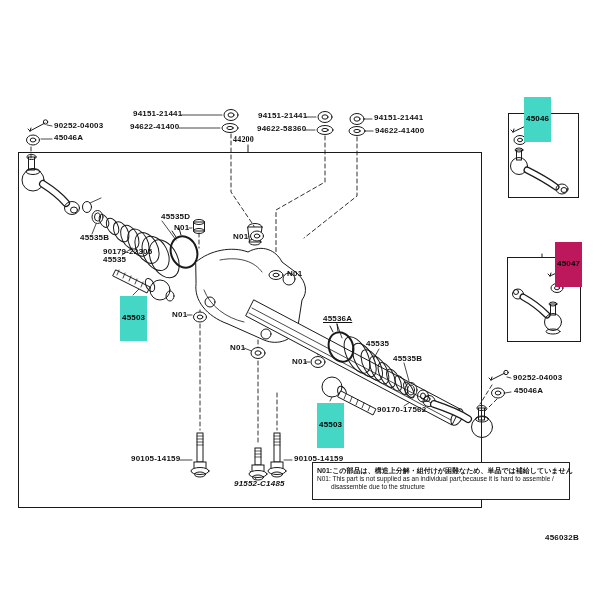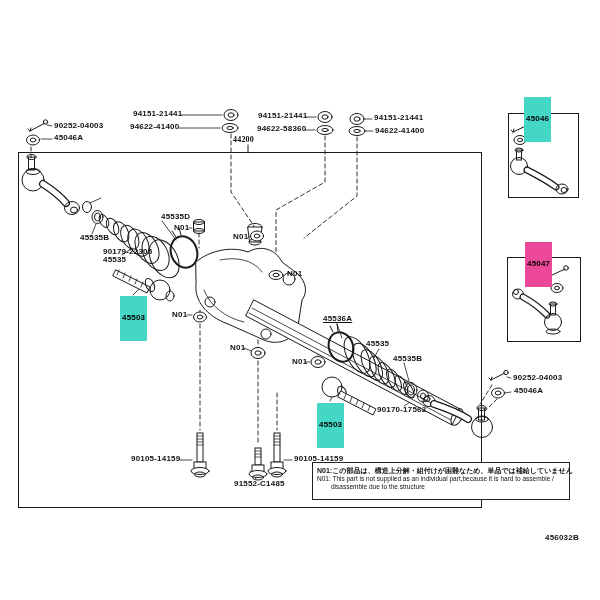--- a/index.html
+++ b/index.html
@@ -269,39 +269,39 @@
       <div class="lbl" style="left: 54px; top: 122px;">90252-04003</div>
       <div class="lbl" style="left: 54px; top: 134px;">45046A</div>
       <div class="lbl" style="left: 133px; top: 110px;">94151-21441</div>
       <div class="lbl" style="left: 130px; top: 123px;">94622-41400</div>
       <div class="lbl" style="left: 258px; top: 112px;">94151-21441</div>
       <div class="lbl" style="left: 257px; top: 125px;">94622-58360</div>
       <div class="lbl" style="left: 374px; top: 114px;">94151-21441</div>
       <div class="lbl" style="left: 375px; top: 127px;">94622-41400</div>
       <div class="lbl" style="left: 233px; top: 136px; font-family: Liberation Serif, serif;">44200</div>
       <div class="lbl hl" style="left: 524px; top: 97px; background: rgb(69, 215, 198);">45046</div>
-      <div class="lbl hl" style="left: 525px; top: 242px; background: #ec4899;">45047</div>
+      <div class="lbl hl" style="left: 555px; top: 242px; background: #be185d;">45047</div>
       <div class="lbl" style="left: 103px; top: 208px; margin-top: 40px;">90179-22305</div>
       <div class="lbl" style="left: 80px; top: 234px;">45535B</div>
       <div class="lbl" style="left: 103px; top: 256px;">45535</div>
       <div class="lbl" style="left: 148px; top: 213px; margin-left: 13px;">45535D</div>
       <div class="lbl" style="left: 174px; top: 224px;">N01</div>
       <div class="lbl" style="left: 233px; top: 233px;">N01</div>
       <div class="lbl" style="left: 287px; top: 270px;">N01</div>
       <div class="lbl" style="left: 172px; top: 311px;">N01</div>
       <div class="lbl" style="left: 230px; top: 344px;">N01</div>
       <div class="lbl" style="left: 292px; top: 358px;">N01</div>
       <div class="lbl hl" style="left: 120px; top: 296px; background: rgb(69, 215, 198);">45503</div>
       <div class="lbl" style="left: 323px; top: 315px; text-decoration: underline;">45536A</div>
       <div class="lbl" style="left: 366px; top: 340px;">45535</div>
       <div class="lbl" style="left: 393px; top: 355px;">45535B</div>
       <div class="lbl hl" style="left: 317px; top: 403px; background: rgb(69, 215, 198);">45503</div>
       <div class="lbl" style="left: 377px; top: 406px;">90170-17562</div>
       <div class="lbl" style="left: 131px; top: 455px;">90105-14159</div>
-      <div class="lbl" style="left: 234px; top: 480px;">91552-C1485</div>
+      <div class="lbl" style="left: 234px; top: 480px; font-style: italic;">91552-C1485</div>
       <div class="lbl" style="left: 294px; top: 455px;">90105-14159</div>
       <div class="lbl" style="left: 513px; top: 374px;">90252-04003</div>
       <div class="lbl" style="left: 514px; top: 387px;">45046A</div>
       <div class="lbl" style="left: 545px; top: 498px; margin-top: 36px;">456032B</div>
     </div>
 
 <div id="notebox">
   <div class="jp">N01:この部品は、構造上分解・組付けが困難なため、単品では補給していません</div>
   <div class="en">N01: This part is not supplied as an individual part,because it is hard to assemble /</div>
   <div class="en en2">disassemble due to the structure</div>

